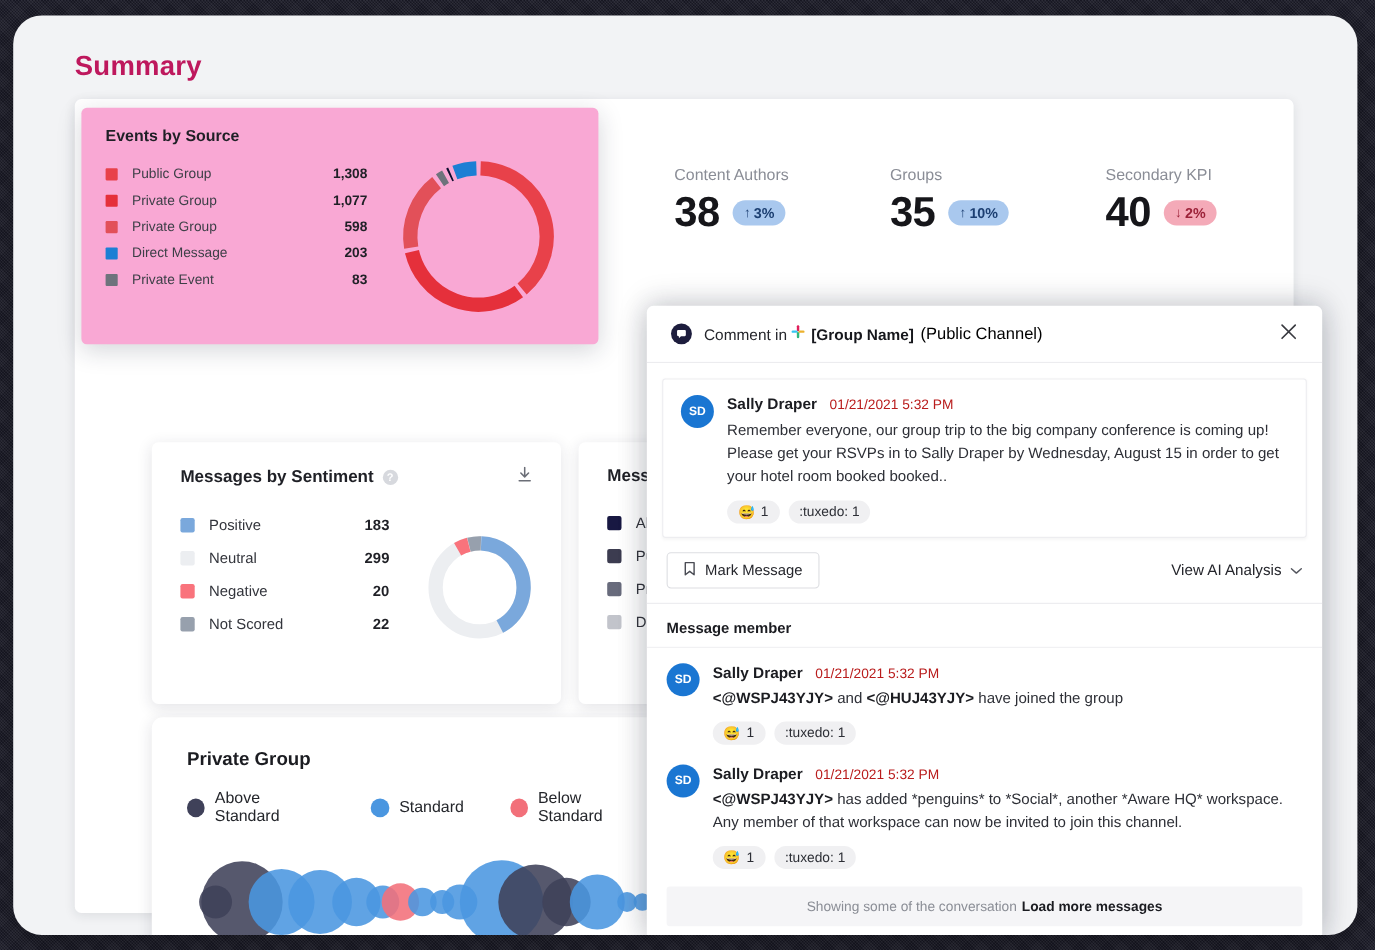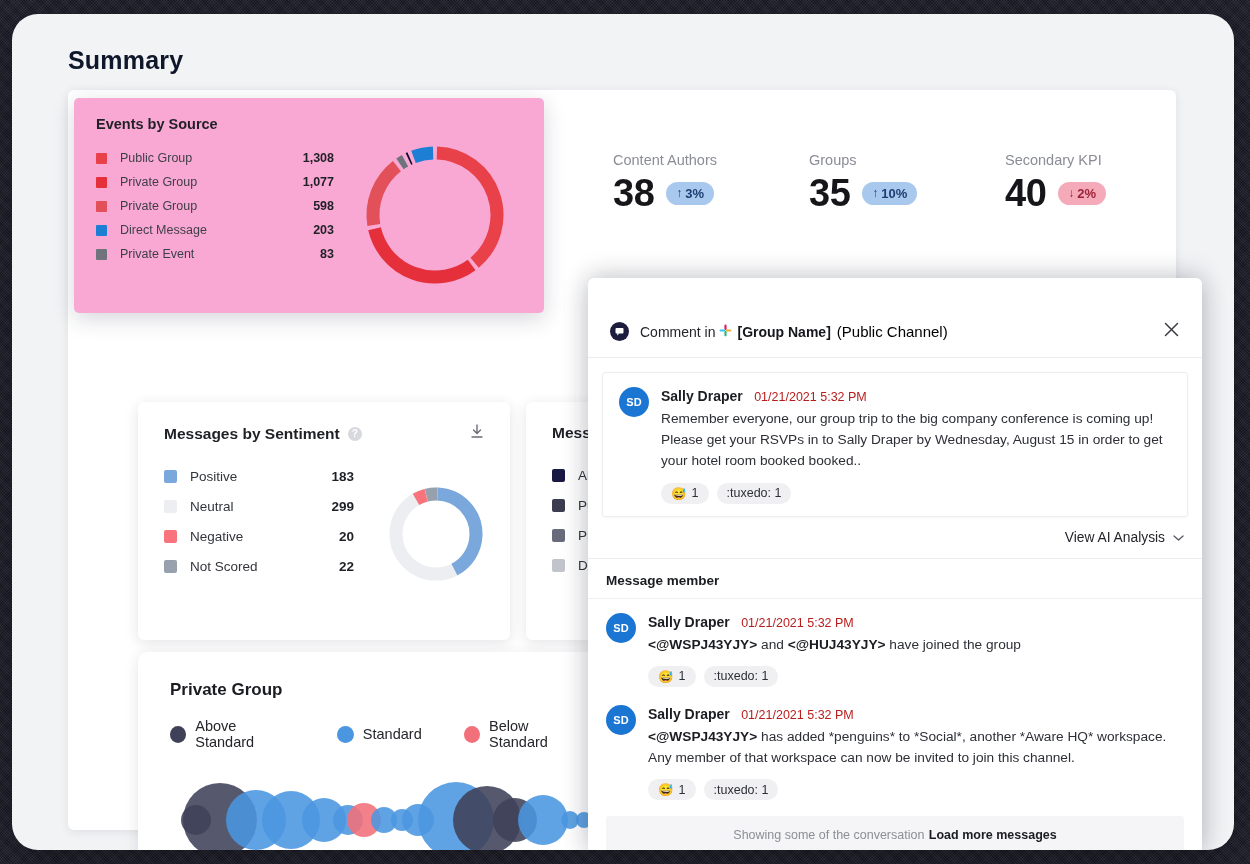--- a/index.html
+++ b/index.html
@@ -27,21 +27,21 @@
     background: #f2f3f5;
     border-radius: 26px;
     box-shadow: 0 10px 36px rgba(0,0,0,.35);
     overflow: hidden;
   }
 
   
   .page-title {
     position: absolute;
     left: 56px; top: 32px;
-    font-size: 25px; font-weight: bold; color: #0f172a;
+    font-size: 25px; font-weight: bold; color: #be185d;
     letter-spacing: .2px;
   }
 
   
   #dashboard-panel {
     position: absolute;
     left: 56px; top: 76px;
     width: 1108px; height: 740px;
     background: #ffffff;
     border-radius: 6px;
@@ -143,21 +143,20 @@
     width: 614px; height: 572px;
     background: #fff;
     border-radius: 6px 6px 0 0;
     box-shadow: 0 -4px 26px rgba(25,30,50,.17), 0 6px 26px rgba(25,30,50,.17);
     overflow: hidden;
   }
   .cp-head {
     display: flex; align-items: center;
     height: 52px; padding: 0 22px;
     border-bottom: 1px solid #ececef;
-    margin-top: 28px;
   }
   .cp-head .bubble-ico {
     width: 19px; height: 19px; border-radius: 50%;
     background: #1d1d3d; display: inline-flex; align-items: center; justify-content: center;
     margin-right: 11px; flex: 0 0 auto;
   }
   .cp-head .t1 { font-size: 14px; color: #24252b; }
   .cp-head .slack-ico { margin: 0 5px 0 4px; display: inline-block; vertical-align: -2px; }
   .cp-head .t2 { font-size: 14px; font-weight: bold; color: #16171c; }
   .cp-head .t3 { font-size: 15px; color: #000000; margin-left: 6px; }
@@ -452,20 +451,28 @@
               </span>
               <span class="reaction">
                 <span>:tuxedo: 1</span>
               </span>
             </div>
           </div>
         </div>
       </div>
 
       <div class="cp-actions">
+        <div class="btn">
+          <span>
+            <svg width="12" height="14" viewBox="0 0 12 14">
+                <path d="M2 1.5h8v11L6 9.4l-4 3.1z" fill="none" stroke="#4b4d55" stroke-width="1.3" stroke-linejoin="round"></path>
+              </svg>
+          </span>
+          <span>Mark Message</span>
+        </div>
         <div class="ai-link">
           <span>View AI Analysis</span>
           <span>
             <svg width="11" height="8" viewBox="0 0 11 8">
                 <path d="M1 2l4.5 4L10 2" stroke="#55575f" stroke-width="1.3" fill="none" stroke-linecap="round" stroke-linejoin="round"></path>
               </svg>
           </span>
         </div>
       </div>
 

